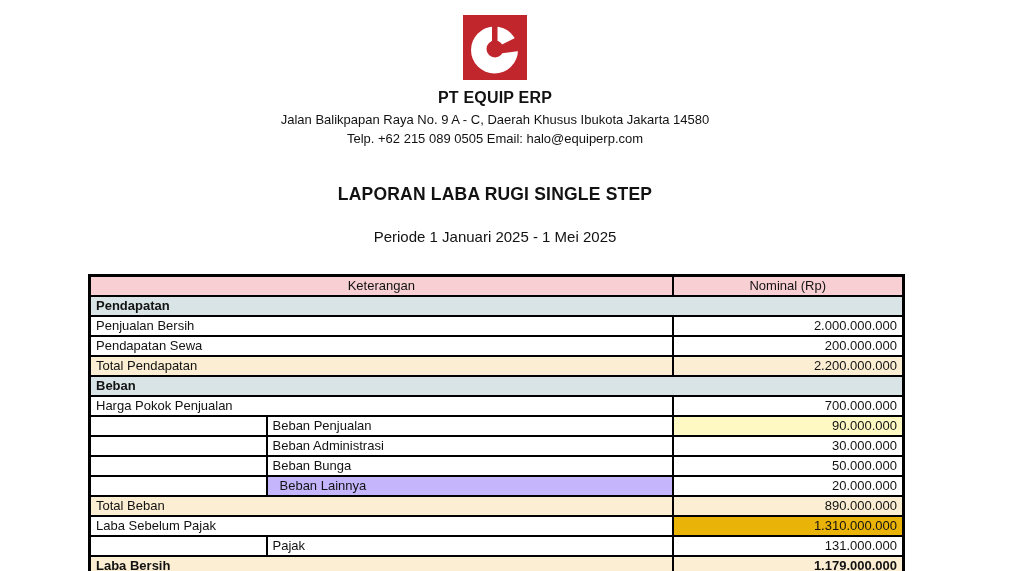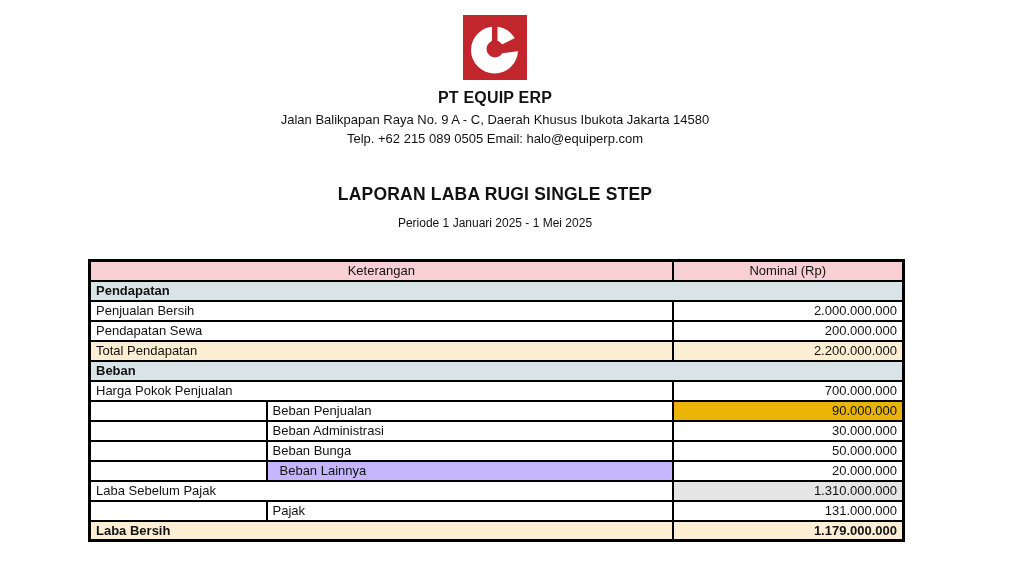--- a/index.html
+++ b/index.html
@@ -22,21 +22,21 @@
   }
   .logo-wrap svg { width: 100%; height: 100%; display: block; }
   .company-name {
     font-size: 16px; font-weight: bold;
     margin-top: 9px; letter-spacing: 0.2px;
   }
   .company-address { font-size: 13px; margin-top: 5px; }
   .company-contact { font-size: 13px; margin-top: 4px; }
   .report-title-block { text-align: center; margin-top: 38px; }
   .report-title { font-size: 17.5px; font-weight: bold; letter-spacing: 0.2px; }
-  .report-period { font-size: 12px; margin-top: 11px; }
+  .report-period { font-size: 15px; margin-top: 23px; }
 
   table.report {
     margin-top: 29px;
     width: 814px;
     border-collapse: collapse;
     table-layout: fixed;
     border: 3px solid #000;
     font-size: 13px;
   }
   table.report col.c1 { width: 177px; }
@@ -116,40 +116,44 @@
         <tr class="row-section">
           <td class="cell-label" colspan="3" style="background: rgb(217, 228, 230);">Beban</td>
         </tr>
         <tr class="row-item">
           <td class="cell-label" colspan="2" style="background: rgb(255, 255, 255);">Harga Pokok Penjualan</td>
           <td class="cell-value" style="background: rgb(255, 255, 255);">700.000.000</td>
         </tr>
         <tr class="row-sub">
           <td style="background: rgb(255, 255, 255);"></td>
           <td class="cell-label" style="background: rgb(255, 255, 255);">Beban Penjualan</td>
-          <td class="cell-value" style="background: #eab308; padding-left: 25px;">90.000.000</td>
+          <td class="cell-value" style="background: #fef9c3; padding-left: 25px;">90.000.000</td>
         </tr>
         <tr class="row-sub">
           <td style="background: rgb(255, 255, 255);"></td>
           <td class="cell-label" style="background: rgb(255, 255, 255);">Beban Administrasi</td>
           <td class="cell-value" style="background: rgb(255, 255, 255);">30.000.000</td>
         </tr>
         <tr class="row-sub">
           <td style="background: rgb(255, 255, 255);"></td>
           <td class="cell-label" style="background: rgb(255, 255, 255);">Beban Bunga</td>
           <td class="cell-value" style="background: rgb(255, 255, 255);">50.000.000</td>
         </tr>
         <tr class="row-sub">
           <td style="background: rgb(255, 255, 255);"></td>
           <td class="cell-label" style="background: #c4b5fd; padding-left: 12px;">Beban Lainnya</td>
           <td class="cell-value" style="background: rgb(255, 255, 255);">20.000.000</td>
         </tr>
+        <tr class="row-total">
+          <td class="cell-label" colspan="2" style="background: rgb(251, 238, 211);">Total Beban</td>
+          <td class="cell-value" style="background: rgb(251, 238, 211);">890.000.000</td>
+        </tr>
         <tr class="row-item">
           <td class="cell-label" colspan="2" style="background: rgb(255, 255, 255);">Laba Sebelum Pajak</td>
-          <td class="cell-value" style="background: #e5e5e5;">1.310.000.000</td>
+          <td class="cell-value" style="background: #eab308;">1.310.000.000</td>
         </tr>
         <tr class="row-sub">
           <td style="background: rgb(255, 255, 255);"></td>
           <td class="cell-label" style="background: rgb(255, 255, 255);">Pajak</td>
           <td class="cell-value" style="background: rgb(255, 255, 255);">131.000.000</td>
         </tr>
         <tr class="row-grand">
           <td class="cell-label" colspan="2" style="background: rgb(251, 238, 211);">Laba Bersih</td>
           <td class="cell-value" style="background: rgb(251, 238, 211);">1.179.000.000</td>
         </tr>

